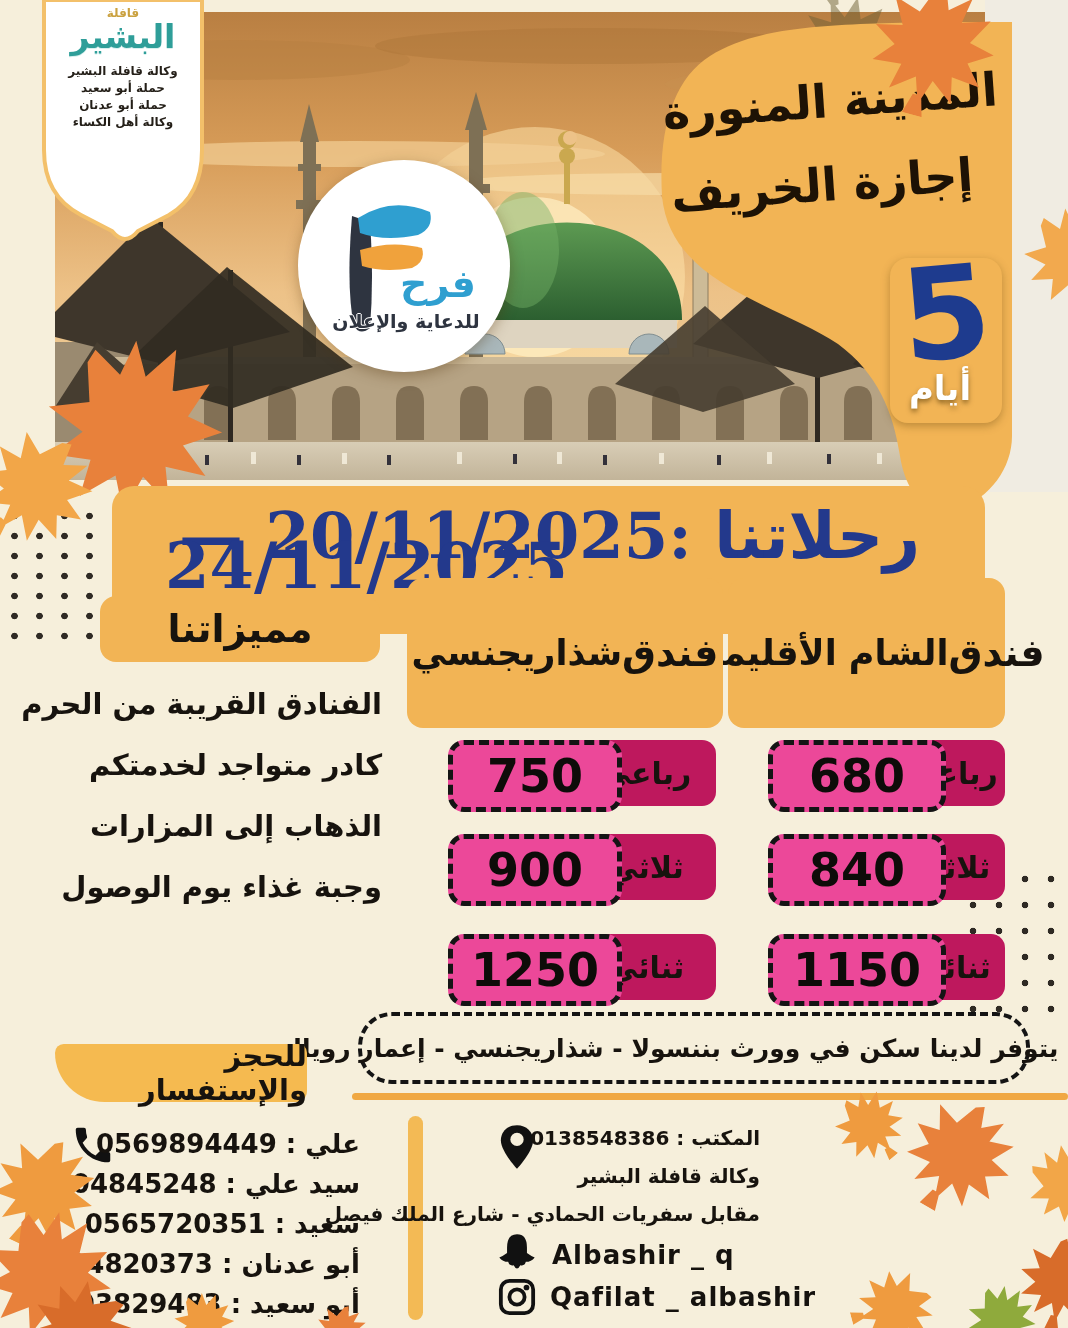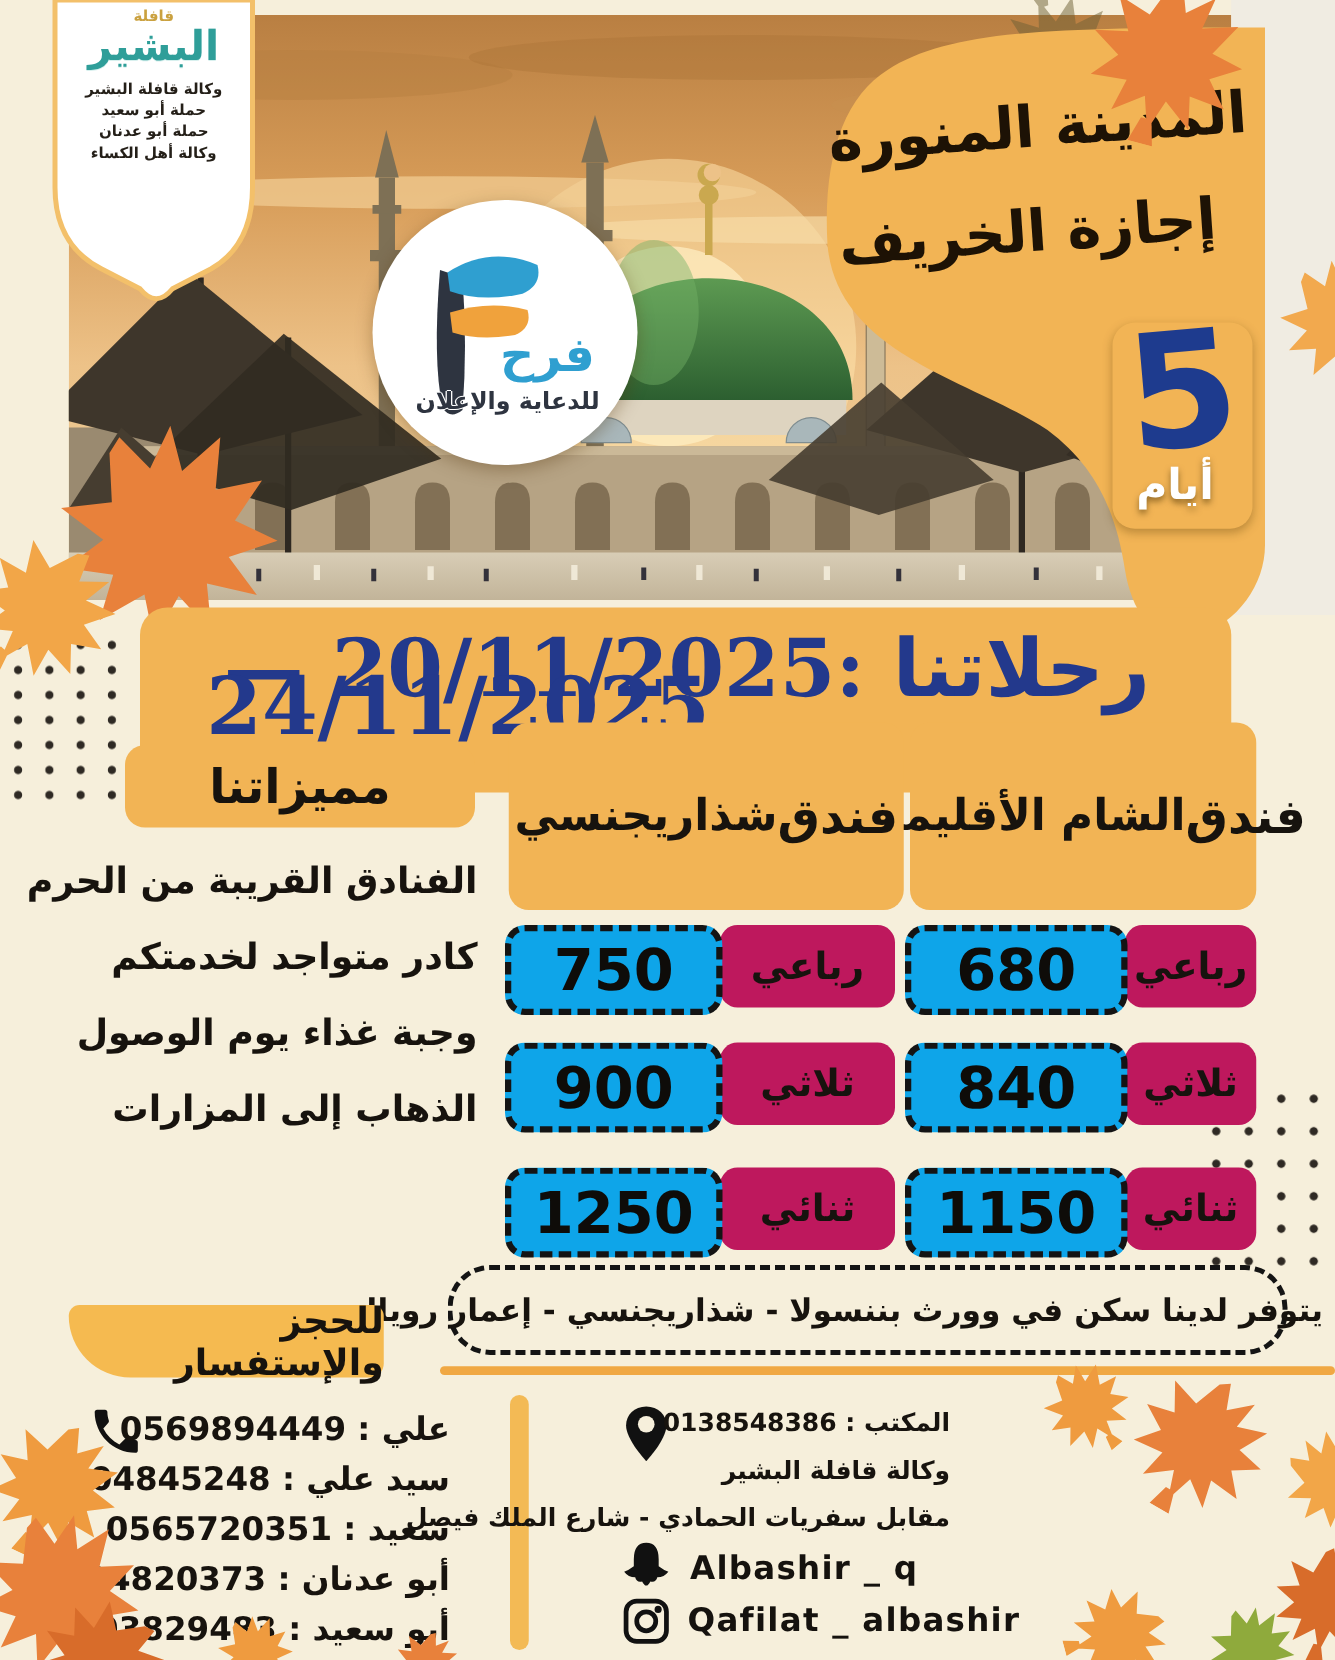--- a/index.html
+++ b/index.html
@@ -59,23 +59,23 @@
     display:flex;flex-direction:row;align-items:center;justify-content:center;
     color:#17130e;font-weight:bold;text-align:center;}
   .hotel-sham{left:728px;width:277px;}
   .hotel-shaza{left:407px;width:316px;}
   .hotel-l1{font-size:38px;line-height:52px;}
   .hotel-l2{font-size:35px;line-height:52px;white-space:nowrap;}
   
   .room-label{background:#be185d;border-radius:14px;height:66px;display:flex;
     align-items:center;justify-content:center;font-size:30px;font-weight:bold;
     color:#17130e;}
-  .price-box{background:#0ea5e9;border:5px dashed #141414;border-radius:16px;
+  .price-box{background:#ec4899;border:5px dashed #141414;border-radius:16px;
     height:62px;display:flex;align-items:center;justify-content:center;
-    font-size:46px;font-weight:bold;color:#0e0c09;}
+    font-size:46px;font-weight:bold;color:#0e0c09;margin-left:44px;}
   .c-label-sham{left:900px;width:105px;}
   .c-price-sham{left:724px;width:168px;}
   .c-label-shaza{left:576px;width:140px;}
   .c-price-shaza{left:404px;width:164px;}
   .r1{top:740px;} .r2{top:834px;} .r3{top:934px;}
   
   .note-box{left:358px;top:1012px;width:664px;height:64px;border:4px dashed #141414;
     border-radius:34px;display:flex;align-items:center;justify-content:center;}
   .note-text{font-size:25px;font-weight:bold;color:#17130e;white-space:nowrap;}
   .orange-rule{left:352px;top:1093px;width:716px;height:7px;background:#f0a843;
@@ -283,22 +283,22 @@
     </svg>
 
   <div class="abs date-banner"></div>
   <div class="abs date-text date-l1">رحلاتنا :20/11/2025 —</div>
   <div class="abs date-text date-l2">24/11/2025</div>
 
   <div class="abs features-title">مميزاتنا</div>
   <div class="abs features-list">
     <div class="feature-item">الفنادق القريبة من الحرم</div>
     <div class="feature-item">كادر متواجد لخدمتكم</div>
+    <div class="feature-item">الذهاب إلى المزارات</div>
     <div class="feature-item">وجبة غذاء يوم الوصول</div>
-    <div class="feature-item">الذهاب إلى المزارات</div>
   </div>
 
   <div class="abs hotel-header hotel-sham">
     <div class="hotel-l1">فندق</div>
     <div class="hotel-l2">الشام الأقليمي</div>
   </div>
   <div class="abs hotel-header hotel-shaza">
     <div class="hotel-l1">فندق</div>
     <div class="hotel-l2">شذاريجنسي</div>
   </div>

